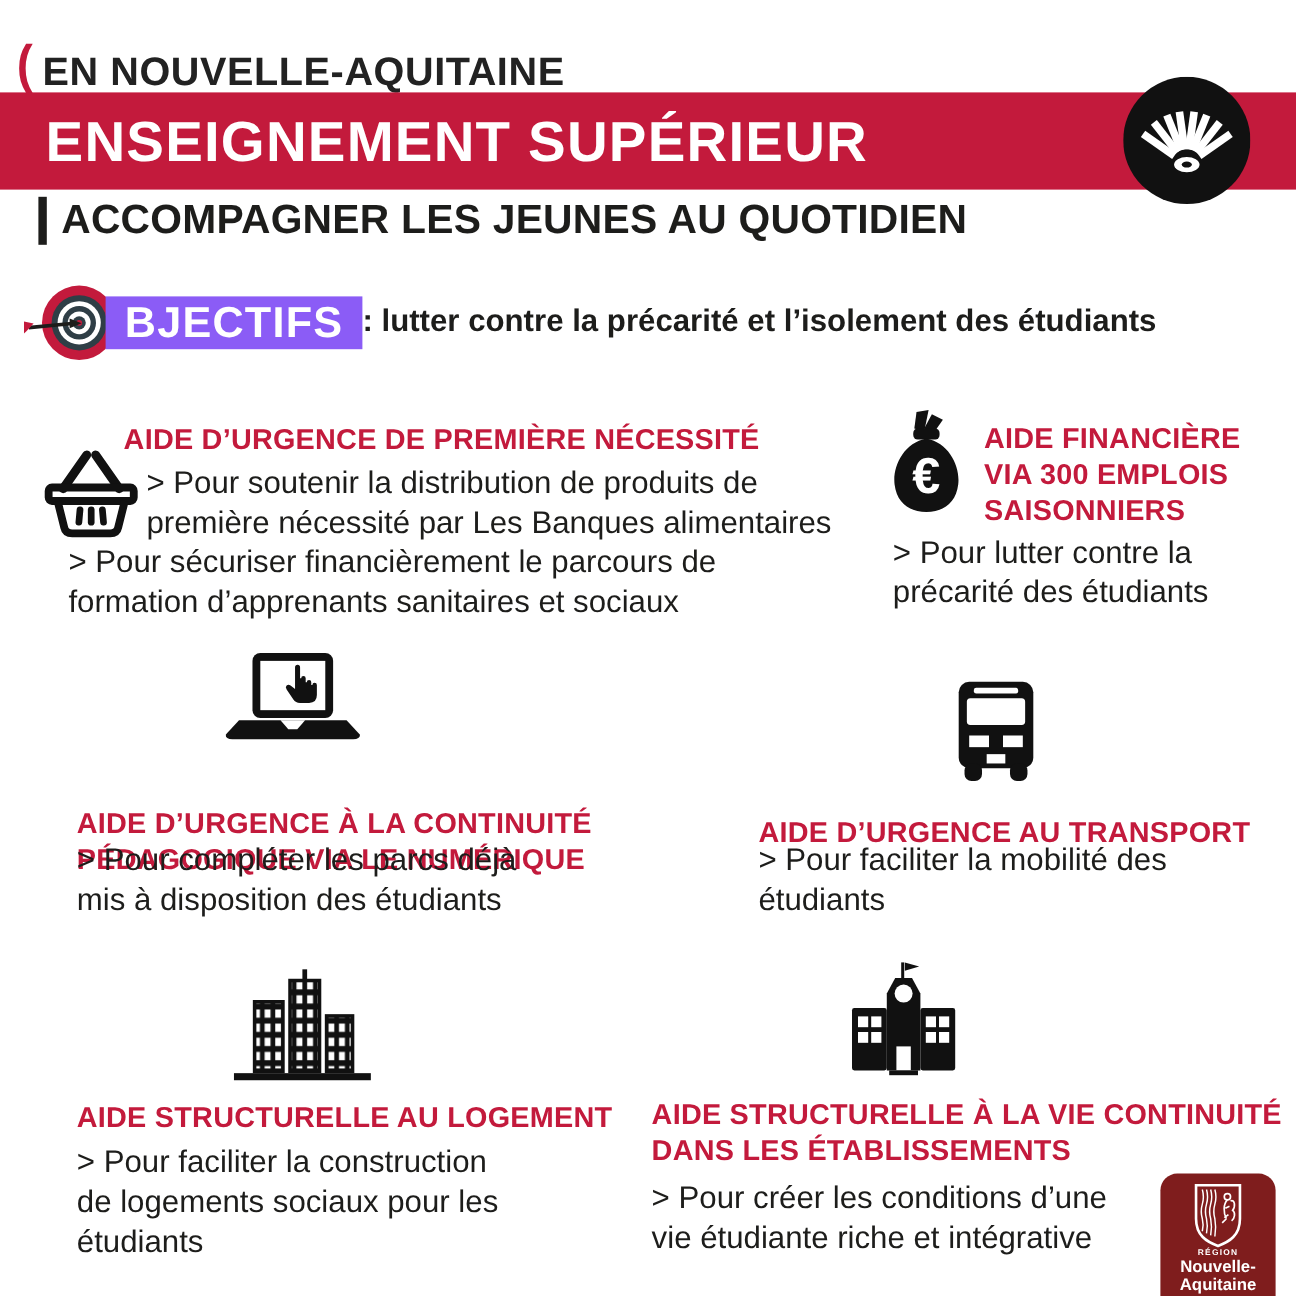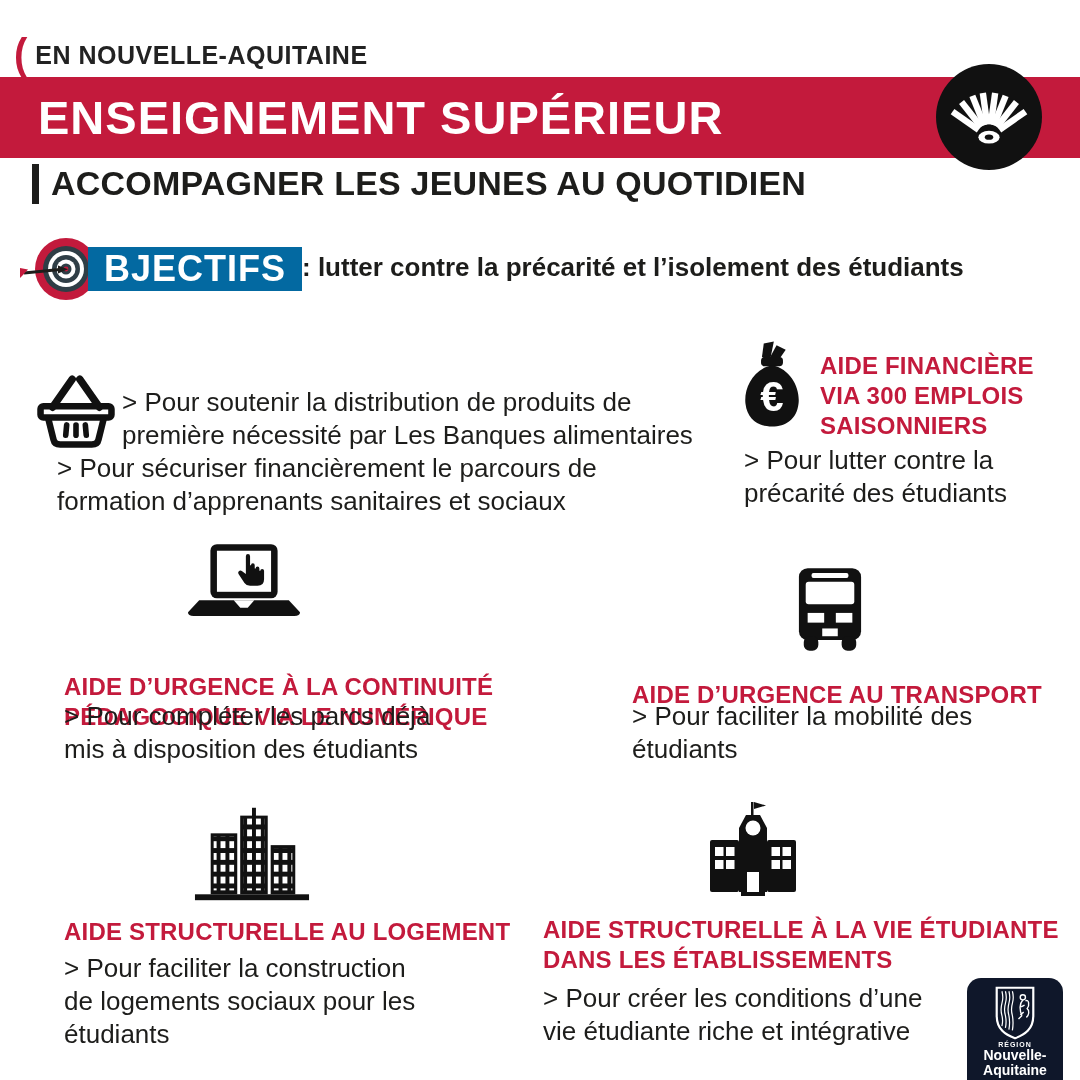--- a/index.html
+++ b/index.html
@@ -5,35 +5,35 @@
   html,body{margin:0;padding:0;}
   body{font-family:"Liberation Sans",sans-serif;background:#ffffff;}
   #page{position:relative;width:1080px;height:1080px;background:#ffffff;overflow:hidden;}
 
   .abs{position:absolute;}
   .prewrap{white-space:pre-line;}
 
   
   #region-label{left:14px;top:38px;display:flex;align-items:flex-start;gap:8px;}
   #region-paren{color:#C31A3C;font-size:40px;font-weight:700;line-height:32px;transform:scaleY(1.1);}
-  #region-text{color:#222222;font-size:25px;font-weight:700;letter-spacing:.5px;padding-top:3px;}
+  #region-text{color:#222222;font-size:33px;font-weight:700;letter-spacing:.5px;padding-top:3px;}
 
   #banner{left:0;top:77px;width:1080px;height:81px;background:#C31A3C;}
   #banner-title{left:38px;top:77px;height:96px;line-height:81px;color:#ffffff;
     font-size:47px;font-weight:700;letter-spacing:1px;}
 
   #book-badge{left:936px;top:64px;width:106px;height:106px;}
 
   #subtitle-wrap{left:32px;top:164px;display:flex;align-items:flex-start;gap:12px;}
   #subtitle-bar{width:7px;height:40px;background:#1d1d1b;}
   #subtitle{color:#1d1d1b;font-size:34px;font-weight:700;letter-spacing:.2px;}
 
   
   #target-wrap{left:20px;top:235px;width:80px;height:68px;}
-  #objectifs-box{left:88px;top:247px;height:44px;background:#0369a1;color:#ffffff;
+  #objectifs-box{left:88px;top:247px;height:44px;background:#8b5cf6;color:#ffffff;
     display:flex;align-items:center;padding:0 16px;font-size:36px;font-weight:700;letter-spacing:1px;}
   #objectifs-phrase{left:302px;top:252px;color:#1d1d1b;font-size:26px;font-weight:700;}
 
   
   .sec-title{color:#C31A3C;font-size:24px;font-weight:700;line-height:30px;letter-spacing:.2px;}
   .sec-bullet{color:#1d1d1b;font-size:26px;line-height:33px;}
 
   
   #sec1-title{left:103px;top:352px;}
   #basket-wrap{left:34px;top:369px;width:84px;height:82px;}
@@ -54,21 +54,21 @@
 
   #buildings-wrap{left:193px;top:803px;width:118px;height:100px;}
   #sec5-title{left:64px;top:917px;}
   #sec5-b1{left:64px;top:952px;}
 
   #school-wrap{left:703px;top:797px;width:100px;height:106px;}
   #sec6-title{left:543px;top:915px;}
   #sec6-b1{left:543px;top:982px;}
 
   
-  #na-logo{left:967px;top:978px;width:96px;height:102px;background:#0f172a;
+  #na-logo{left:967px;top:978px;width:96px;height:102px;background:#7f1d1d;
     border-radius:14px 14px 0 0;display:flex;flex-direction:column;align-items:center;}
   #na-shield{margin-top:8px;}
   #na-region{color:#ffffff;font-size:7px;font-weight:700;letter-spacing:1px;margin-top:1px;}
   .na-line{color:#ffffff;font-size:14px;font-weight:700;line-height:15px;}
 </style>
 </head>
 <body>
 
 <div id="page">
 
@@ -113,20 +113,21 @@
       <circle cx="46" cy="34" r="5.5" fill="#2F3E46"></circle>
       <circle cx="46" cy="34" r="2.4" fill="#C31A3C"></circle>
       <line x1="4" y1="38" x2="40" y2="34.6" stroke="#1d1d1b" stroke-width="3"></line>
       <polygon points="38,30.5 48,34.3 38,38.5" fill="#1d1d1b"></polygon>
       <polygon points="0,33 8,34.5 2,41 0,43" fill="#C31A3C"></polygon>
     </svg>
   </div>
   <div class="abs" id="objectifs-box">BJECTIFS</div>
   <div class="abs" id="objectifs-phrase">: lutter contre la précarité et l’isolement des étudiants</div>
 
+  <div class="abs sec-title" id="sec1-title">AIDE D’URGENCE DE PREMIÈRE NÉCESSITÉ</div>
   <div class="abs" id="basket-wrap">
     <svg viewBox="0 0 90 86" width="84" height="82" fill="none" stroke="#111111">
       <path d="M20,40 L41,10 M49,10 L70,40" stroke-width="8" stroke-linecap="round"></path>
       <rect x="7" y="39" width="76" height="12" rx="3" stroke-width="7"></rect>
       <path d="M15,51 L21,75 Q22,80 28,80 L62,80 Q68,80 69,75 L75,51" stroke-width="7"></path>
       <g stroke-width="6" stroke-linecap="round">
         <line x1="35" y1="59" x2="34" y2="70"></line>
         <line x1="45" y1="59" x2="45" y2="70"></line>
         <line x1="55" y1="59" x2="56" y2="70"></line>
       </g>
@@ -222,21 +223,21 @@
           <rect x="23" y="60" width="8.5" height="9"></rect>
         <rect x="68.5" y="47" width="8.5" height="9"></rect>
           <rect x="79.5" y="47" width="8.5" height="9"></rect>
         <rect x="68.5" y="60" width="8.5" height="9"></rect>
           <rect x="79.5" y="60" width="8.5" height="9"></rect>
         <rect x="44" y="72" width="12" height="20"></rect>
       </g>
       <rect x="38" y="92" width="24" height="4" fill="#111111"></rect>
     </svg>
   </div>
-  <div class="abs sec-title prewrap" id="sec6-title">AIDE STRUCTURELLE À LA VIE ÉTUDIANTE
+  <div class="abs sec-title prewrap" id="sec6-title">AIDE STRUCTURELLE À LA VIE CONTINUITÉ
 DANS LES ÉTABLISSEMENTS</div>
   <div class="abs sec-bullet prewrap" id="sec6-b1">&gt; Pour créer les conditions d’une
 vie étudiante riche et intégrative</div>
 
   <div class="abs" id="na-logo">
     <svg id="na-shield" viewBox="0 0 50 62" width="46" height="54">
       <path d="M4,2 H46 V34 C46,50 36,56 25,60 C14,56 4,50 4,34 Z" fill="none" stroke="#ffffff" stroke-width="2.5"></path>
       <g stroke="#ffffff" stroke-width="1.4" fill="none">
         <path d="M10,6 q2,7 0,14 q-2,7 0,14 q1.5,6 0,12"></path>
         <path d="M14,6 q2,7 0,14 q-2,7 0,14 q1.5,7 0,14"></path>

